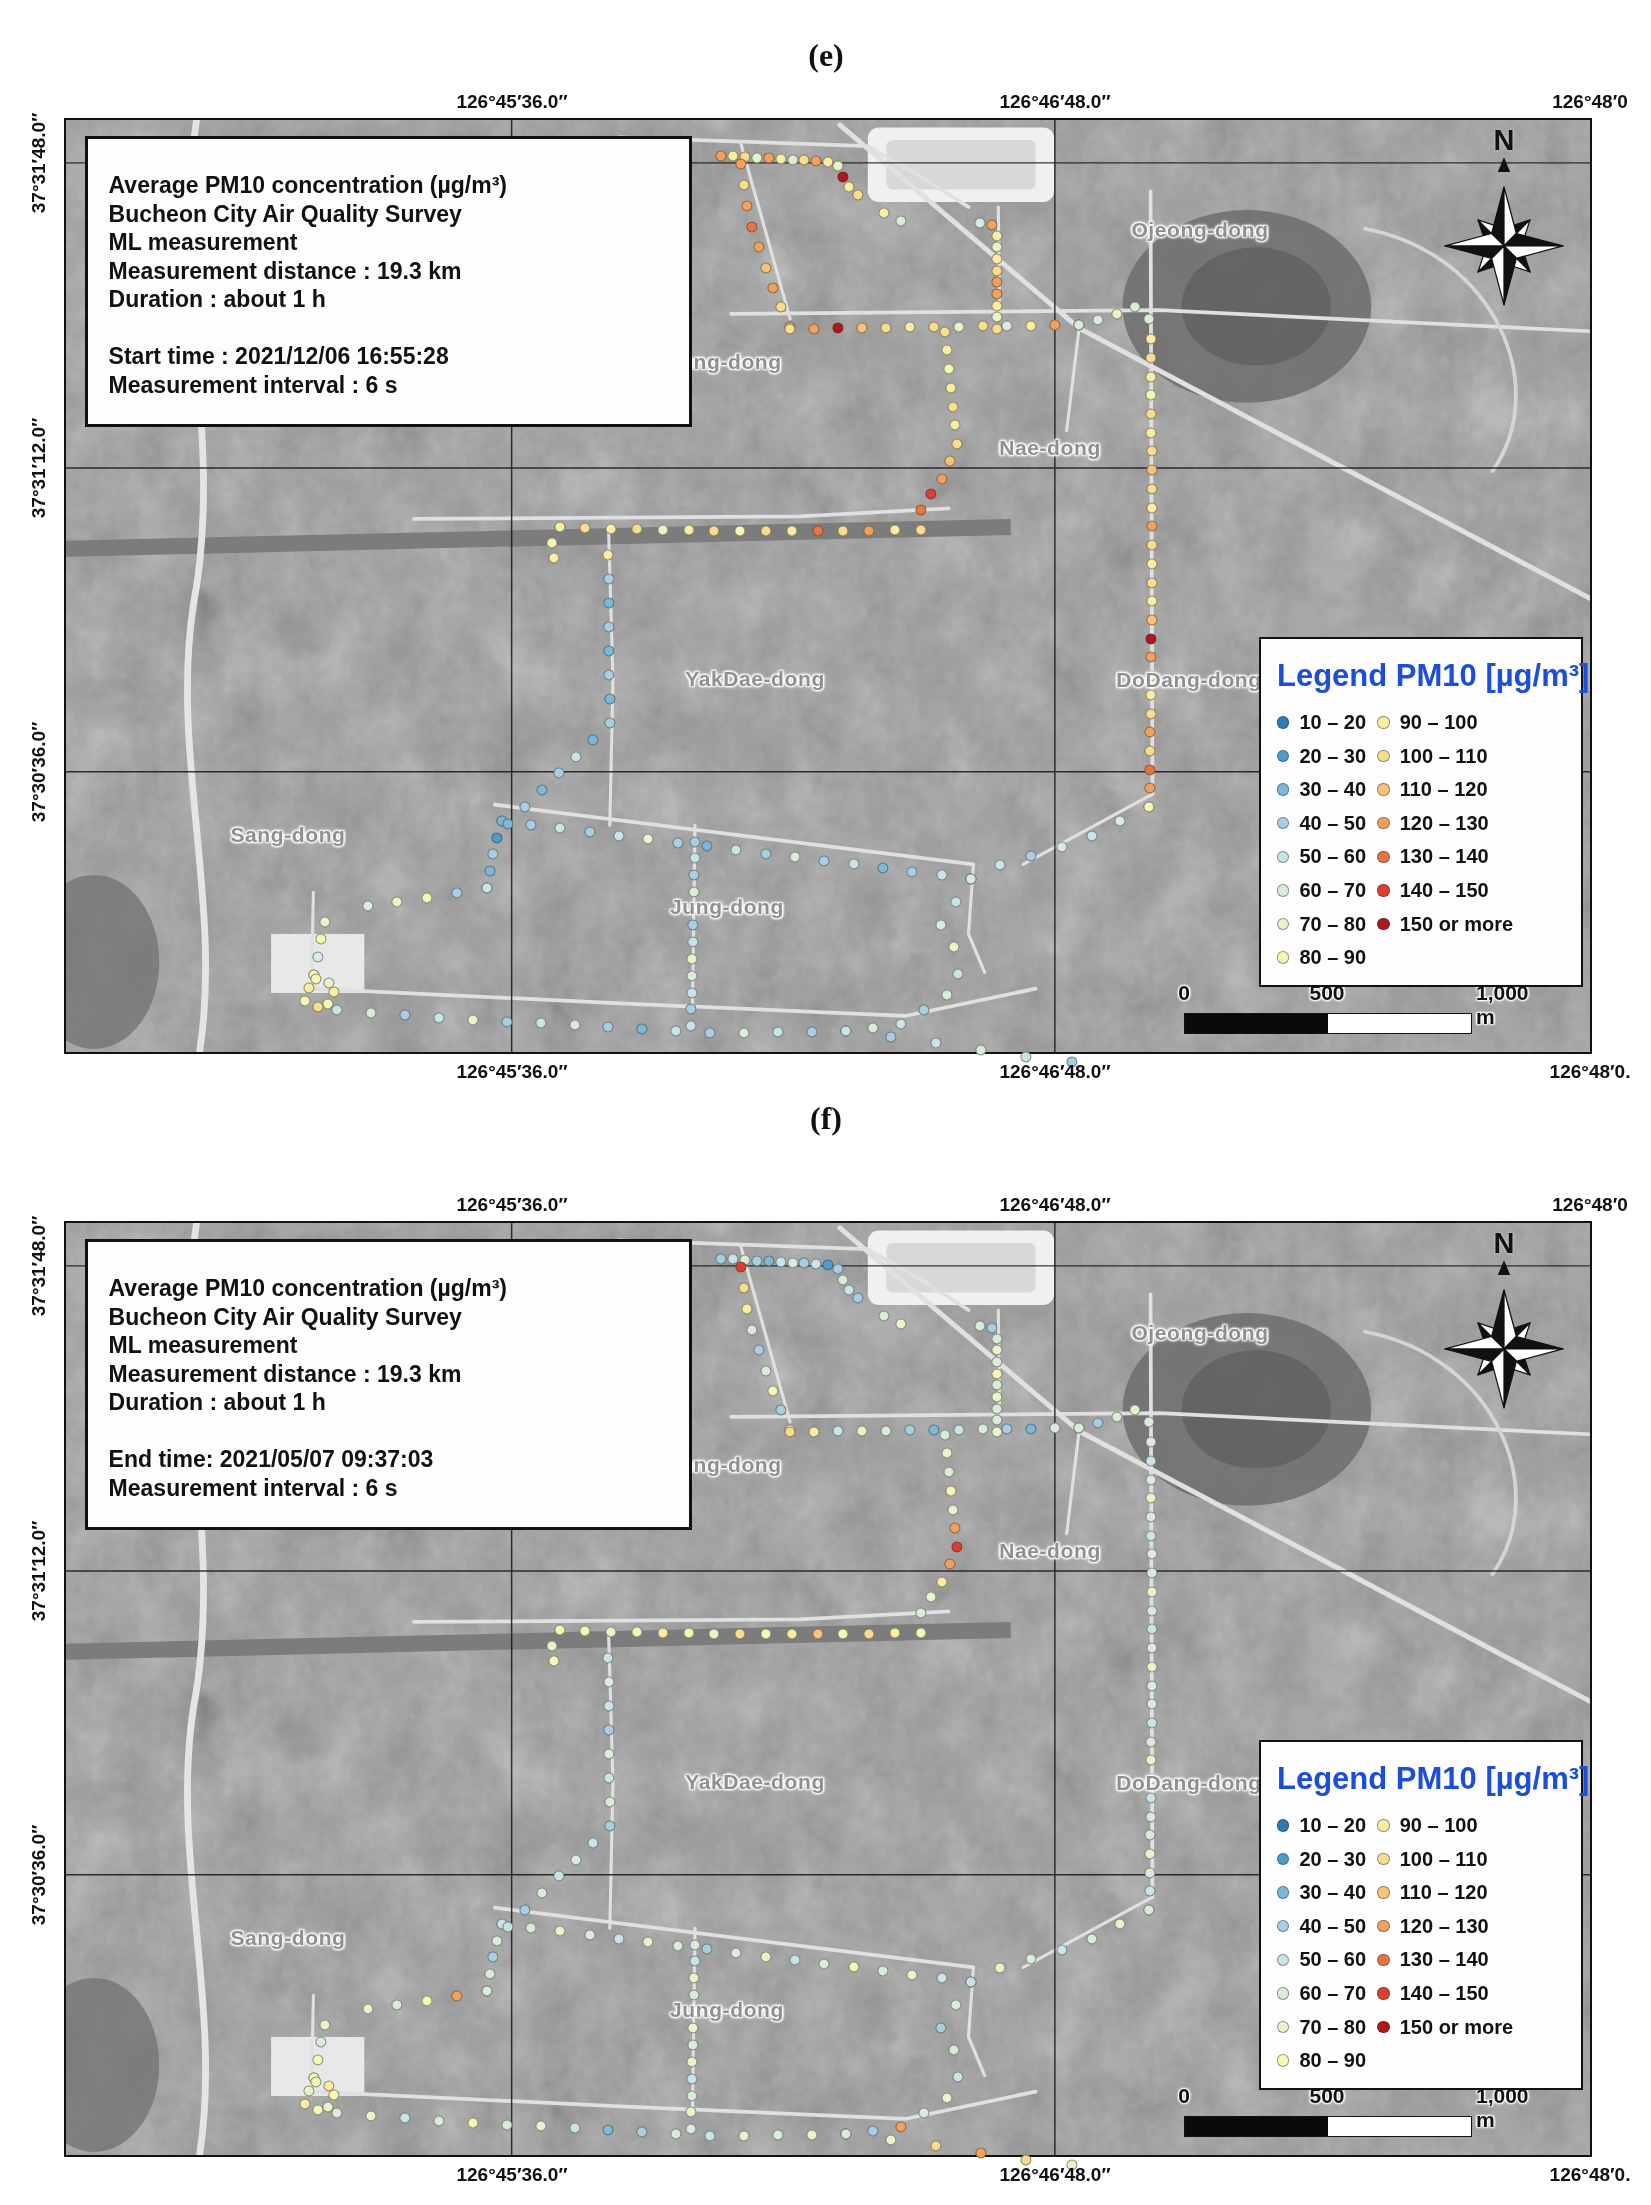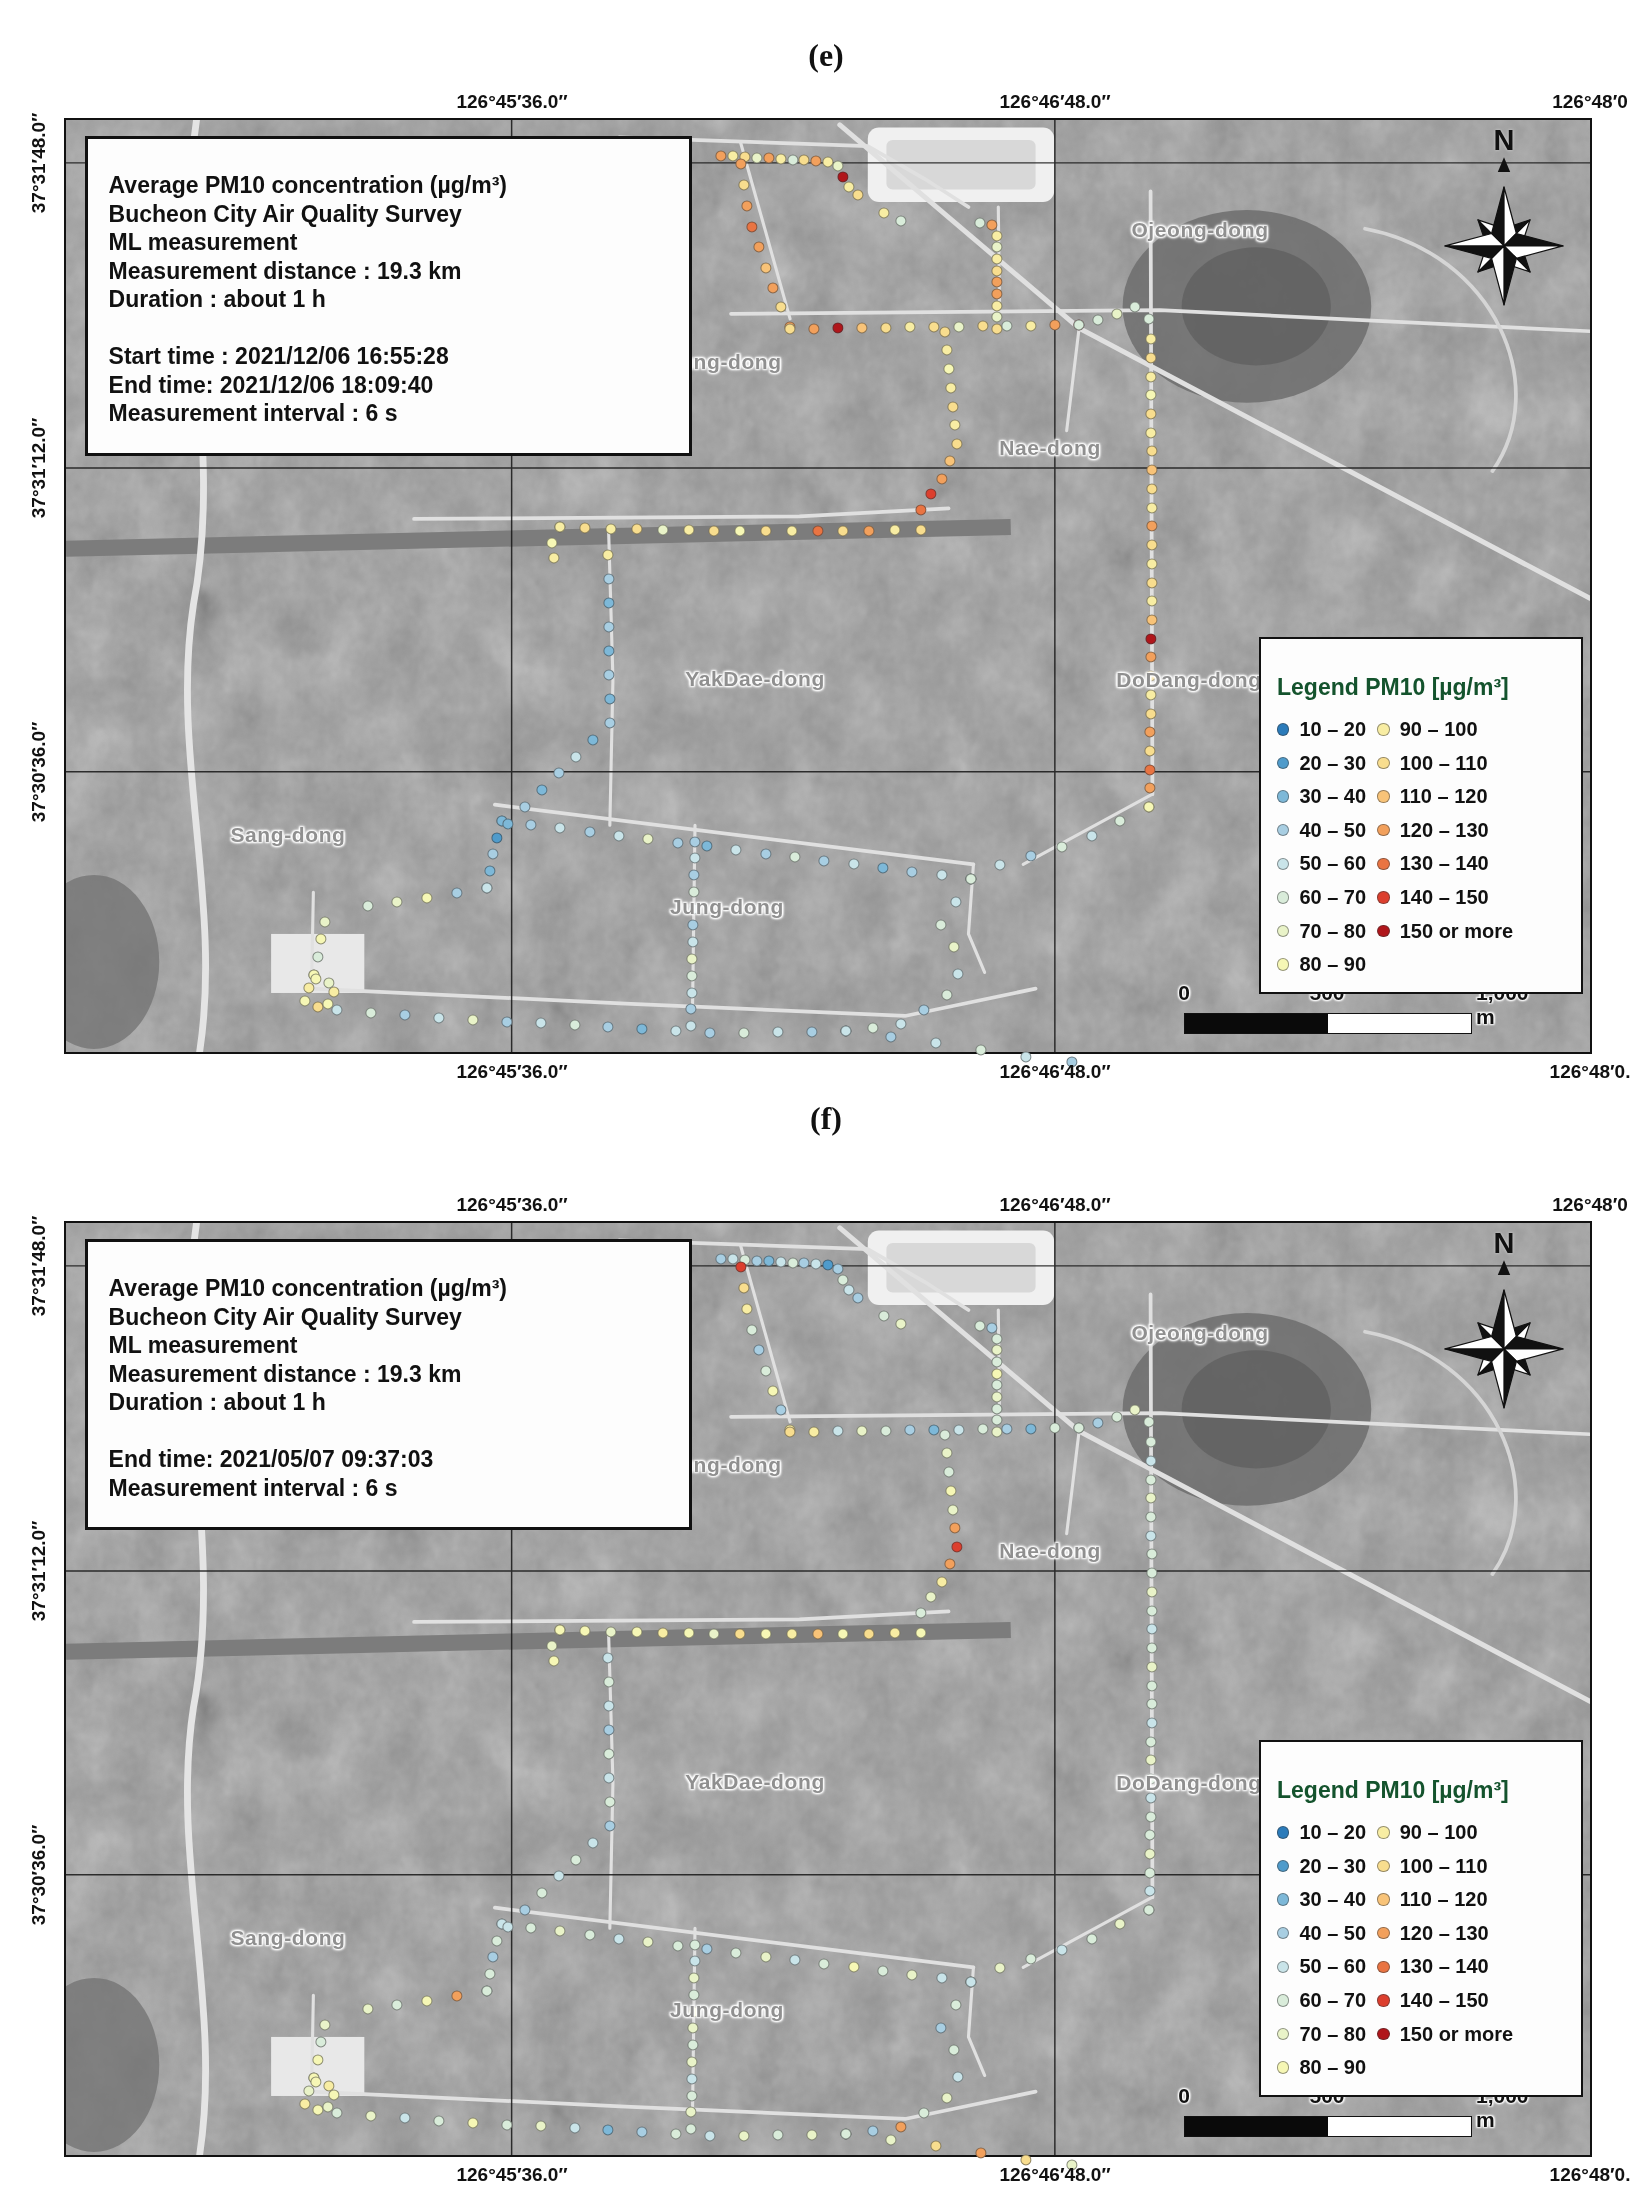--- a/index.html
+++ b/index.html
@@ -15,21 +15,21 @@
         border:1.2px solid rgba(55,55,55,.55);box-sizing:border-box;
         transform:translate(-50%,-50%);}
   .place{position:absolute;transform:translate(-50%,-50%);white-space:nowrap;
         font-size:21px;font-weight:bold;color:#8f8f8f;letter-spacing:0.6px;
         text-shadow:-1.2px -1.2px 1.9px #fff,1.2px -1.2px 1.9px #fff,-1.2px 1.2px 1.9px #fff,1.2px 1.2px 1.9px #fff,0 0 4.3px #fff;}
   .info-box{position:absolute;left:18.6px;top:16px;width:562px;padding:32px 18.6px 25px 21px;
         background:#fdfdfd;border:3.1px solid #111;z-index:7;}
   .info-line{font-size:23px;font-weight:bold;color:#111;line-height:1.24;min-height:1.24em;white-space:nowrap;}
   .legend{position:absolute;left:1193px;top:517px;width:290px;padding:18.6px 13.7px 16px 16px;
         background:#fdfdfd;border:2.5px solid #111;z-index:7;}
-  .legend-title{font-size:23px;font-weight:bold;color:#14532d;margin-bottom:17.4px;white-space:nowrap;margin-top:16px;}
+  .legend-title{font-size:31px;font-weight:bold;color:#1d4ed8;margin-bottom:17.4px;white-space:nowrap;}
   .legend-cols{display:flex;gap:11.2px;}
   .lcol{display:flex;flex-direction:column;gap:10.6px;}
   .lrow{display:flex;align-items:center;gap:10px;white-space:nowrap;}
   .ldot{width:12.4px;height:12.4px;border-radius:50%;border:1.2px solid rgba(55,55,55,.5);box-sizing:border-box;flex:0 0 auto;}
   .llab{font-size:20px;font-weight:bold;color:#111;}
   .compass{position:absolute;left:1376px;top:6.2px;width:124px;z-index:6;text-align:center;}
   .compass-n{font-size:29px;font-weight:bold;color:#111;line-height:1;margin-bottom:1.2px;
         text-shadow:0 0 3.1px rgba(255,255,255,.6);}
   .scalebar{position:absolute;left:1112px;top:861px;width:360px;height:62px;z-index:6;}
   .scalebar span{position:absolute;top:0;font-size:21px;font-weight:bold;color:#111;
@@ -336,21 +336,20 @@
       </div>
 
     <div class="info-box">
       <div class="info-line">Average PM10 concentration (µg/m³)</div>
       <div class="info-line">Bucheon City Air Quality Survey</div>
       <div class="info-line">ML measurement</div>
       <div class="info-line">Measurement distance : 19.3 km</div>
       <div class="info-line">Duration : about 1 h</div>
       <div class="info-line"></div>
       <div class="info-line">Start time : 2021/12/06 16:55:28</div>
-      <div class="info-line">End time: 2021/12/06 18:09:40</div>
       <div class="info-line">Measurement interval : 6 s</div>
     </div>
 
     <div class="compass">
       <div class="compass-n">N</div>
       <svg width="124" height="155" viewBox="0 0 200 250" aria-hidden="true">
         <polygon points="100,2 90,26 110,26" fill="#111"></polygon>
         <g stroke="#111" stroke-width="2" stroke-linejoin="round">
           <polygon points="142,103 100,117 100,145" fill="#111"></polygon>
           <polygon points="142,103 128,145 100,145" fill="#fff"></polygon>

